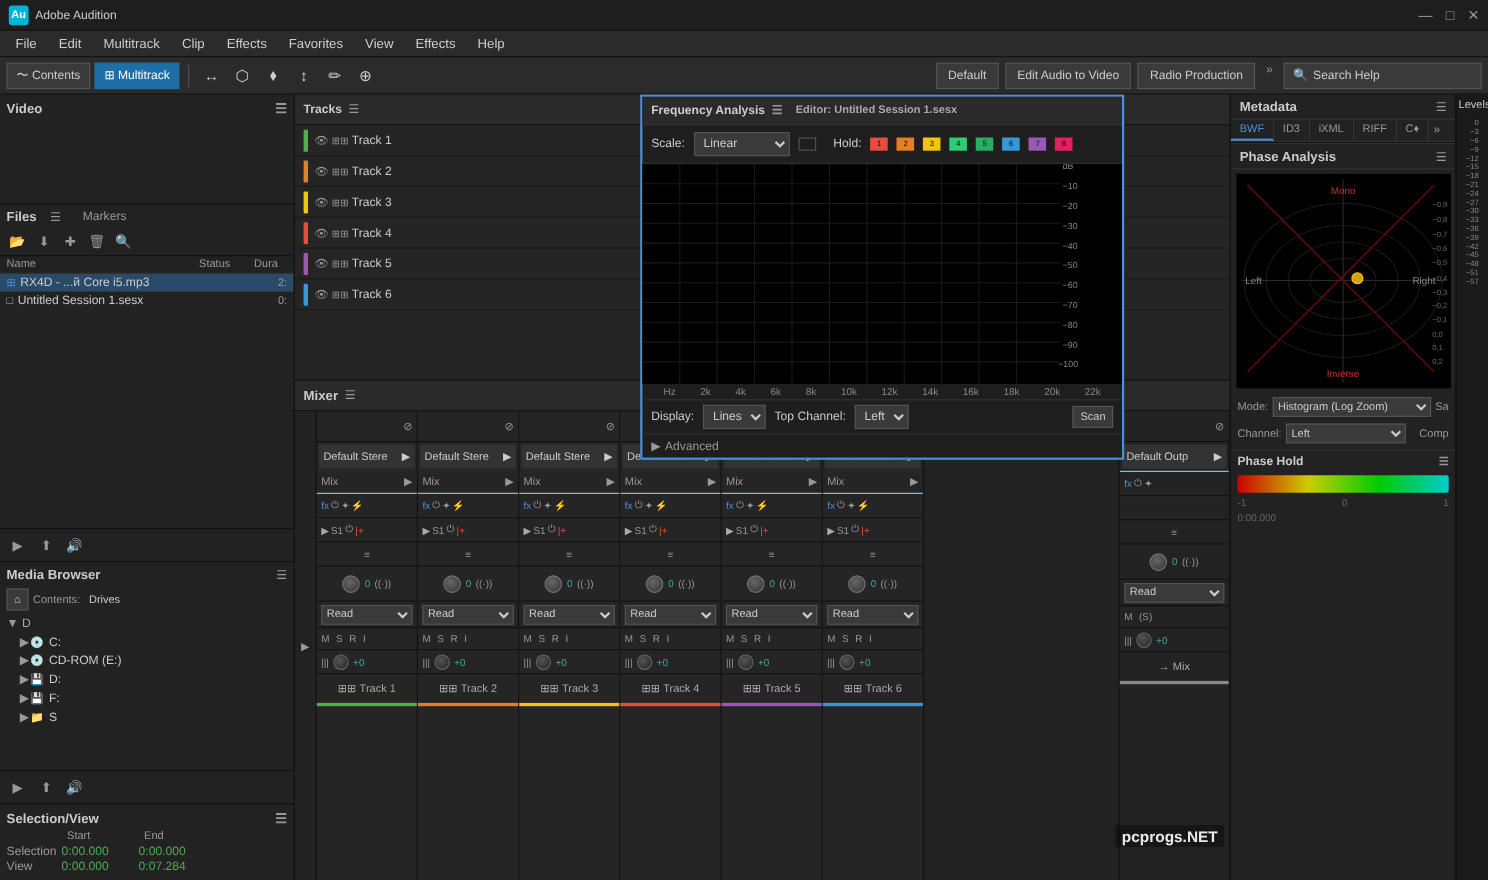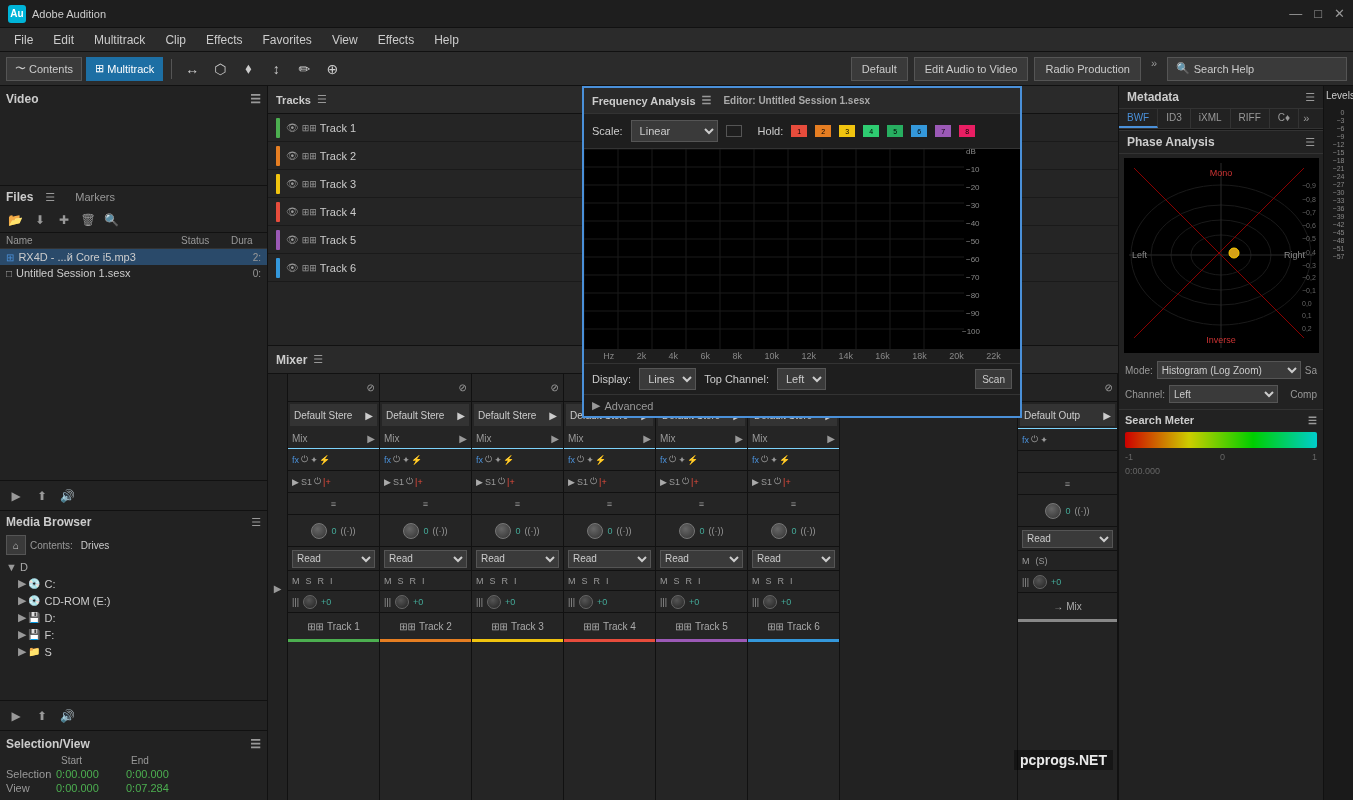--- a/index.html
+++ b/index.html
@@ -1080,21 +1080,21 @@
         <span style="color:#999;">Channel:</span>
         <select class="phase-select">
           <option>Left</option>
           <option>Right</option>
         </select>
         <span style="color:#999; font-size:10px; margin-left:8px;">Comp</span>
       </div>
 
       <div style="border-top:1px solid #333; margin-top:4px;">
         <div class="phase-meter-label">
-          <span>Search Meter</span>
+          <span>Phase Hold</span>
           <span style="color:#999; cursor:pointer; font-size:10px;">☰</span>
         </div>
         <div style="height:16px; background:linear-gradient(to right, #cc0000, #cccc00, #00cc00, #00cccc); margin:2px 6px; border-radius:2px;"></div>
         <div style="padding:2px 6px; display:flex; justify-content:space-between; font-size:9px; color:#666;">
           <span>-1</span>
           <span>0</span>
           <span>1</span>
         </div>
         <div style="padding:2px 6px; font-size:9px; color:#666;">0:00.000</div>
       </div>

